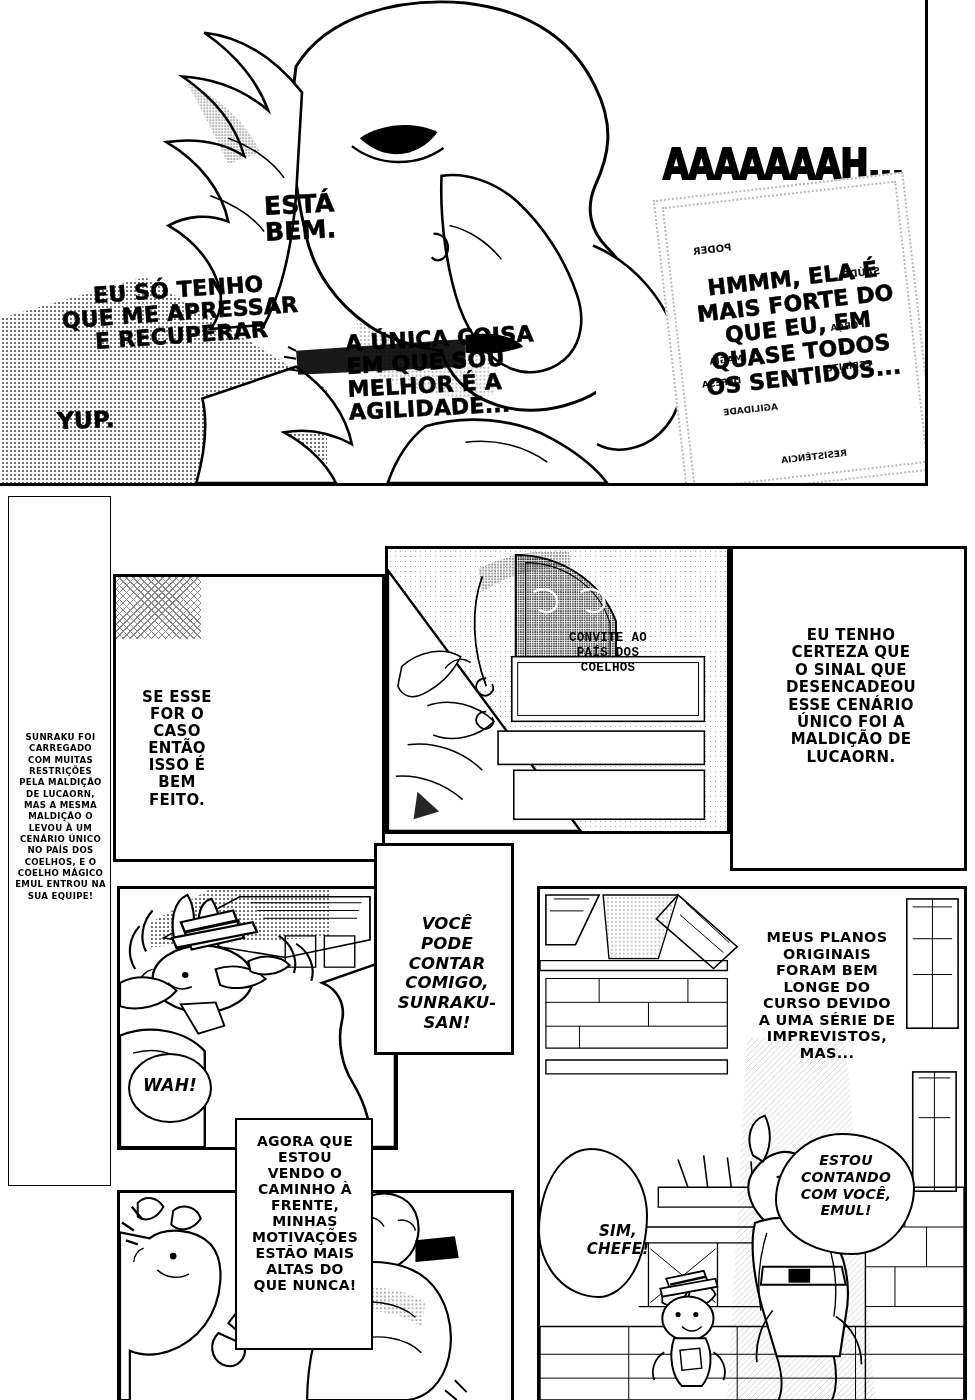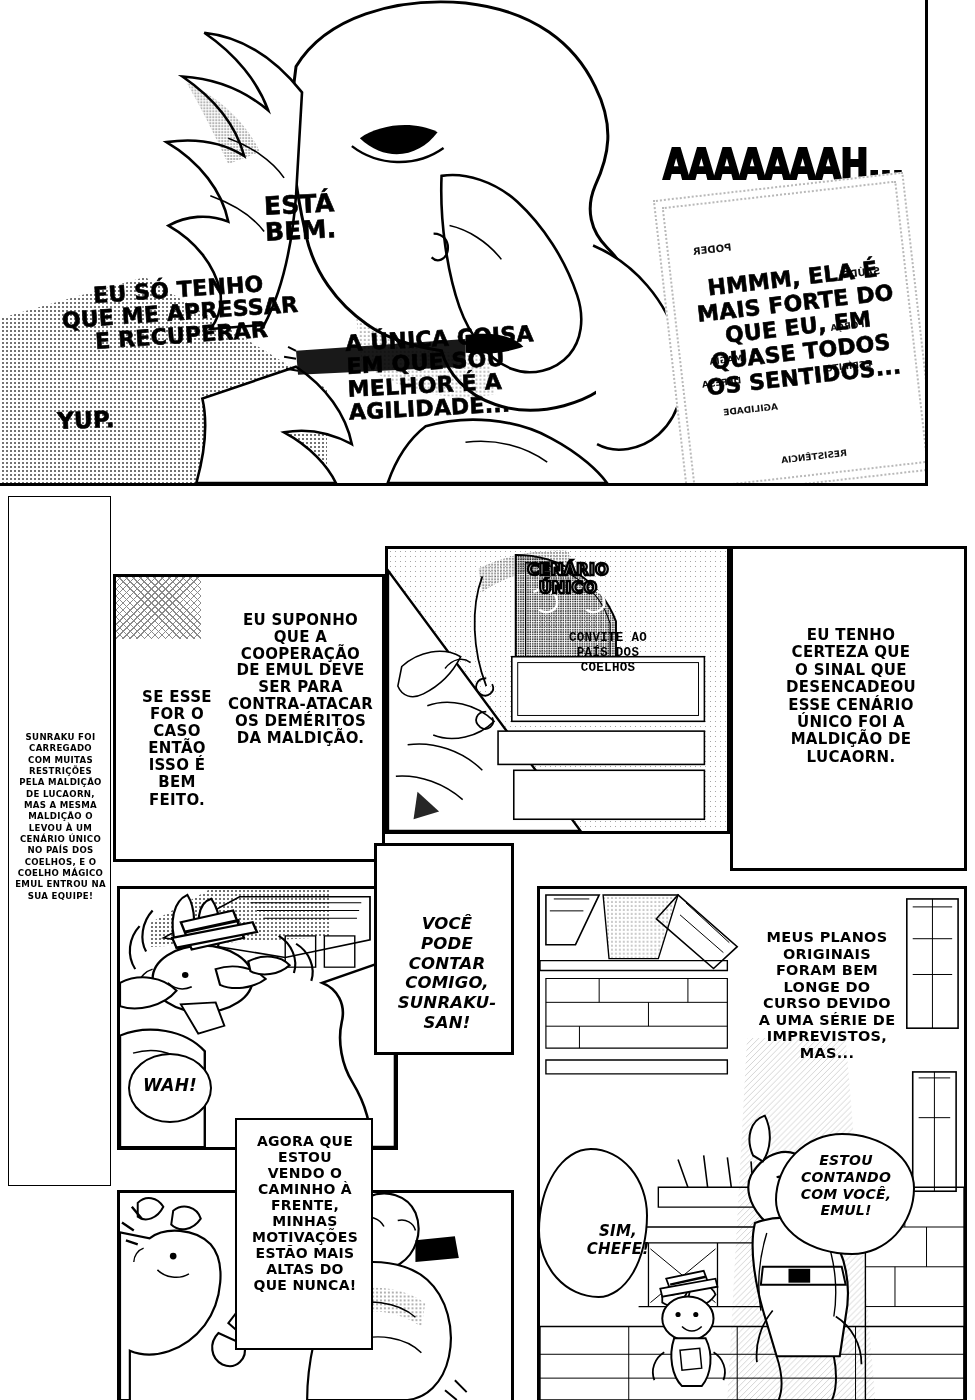--- a/index.html
+++ b/index.html
@@ -258,28 +258,20 @@
       <div class="txt narr" style="left:12px; top:112px; width:98px; font-size:15px; line-height:1.14;">SE ESSE
 FOR O
 CASO
 ENTÃO
 ISSO É
 BEM
 FEITO.</div>
     </div>
   </div>
 
-  <div class="txt narr" style="left:218px; top:612px; width:165px; font-size:15px; line-height:1.12; z-index:6;">EU SUPONHO
-QUE A
-COOPERAÇÃO
-DE EMUL DEVE
-SER PARA
-CONTRA-ATACAR
-OS DEMÉRITOS
-DA MALDIÇÃO.</div>
 
   <div class="panel" style="left:385px; top:546px; width:345px; height:288px;">
     <div class="panel-inner">
       <div class="tone-dots-light" style="position:absolute; inset:0;"></div>
 
       <svg class="artsvg" viewBox="0 0 345 288" preserveAspectRatio="none">
         <defs>
           <pattern id="dotsC" width="3" height="3" patternUnits="userSpaceOnUse">
             <circle cx="1" cy="1" r="0.9" fill="#000" opacity=".55"></circle>
           </pattern>
@@ -309,23 +301,20 @@
 
         <path d="M100 132 c-10 0 -14 10 -6 16 c7 5 16 -2 12 -10" fill="none" stroke="#000" stroke-width="1.8"></path>
         <path d="M100 166 c-10 0 -14 10 -6 16 c7 5 16 -2 12 -10" fill="none" stroke="#000" stroke-width="1.8"></path>
         <path d="M148 44 c10 -6 22 -2 24 8 c2 10 -10 16 -18 10" fill="none" stroke="#fff" stroke-width="2.4"></path>
         <path d="M196 44 c10 -6 22 -2 24 8 c2 10 -10 16 -18 10" fill="none" stroke="#fff" stroke-width="2.4"></path>
 
         <path d="M92 20 C120 6 152 0 184 2 L186 18 C150 18 118 28 96 44 Z" fill="url(#dotsC)"></path>
         <path d="M96 28 C84 60 86 104 100 140" fill="none" stroke="#000" stroke-width="1.8"></path>
       </svg>
 
-      <div class="txt bold-hand" style="left:90px; top:12px; width:180px; font-size:16px; color:#fff;
-                  -webkit-text-stroke:2.4px #000; line-height:1.12;">CENÁRIO
-ÚNICO</div>
 
       <div class="txt narr" style="left:140px; top:82px; width:160px; font-size:12.5px; line-height:1.2;font-family:Liberation Mono, monospace;">CONVITE AO
 PAÍS DOS
 COELHOS</div>
     </div>
   </div>
 
   <div class="panel" style="left:730px; top:546px; width:237px; height:325px;">
     <div class="panel-inner">
       <div class="txt narr" style="left:18px; top:78px; width:200px; font-size:15px; line-height:1.16;">EU TENHO

